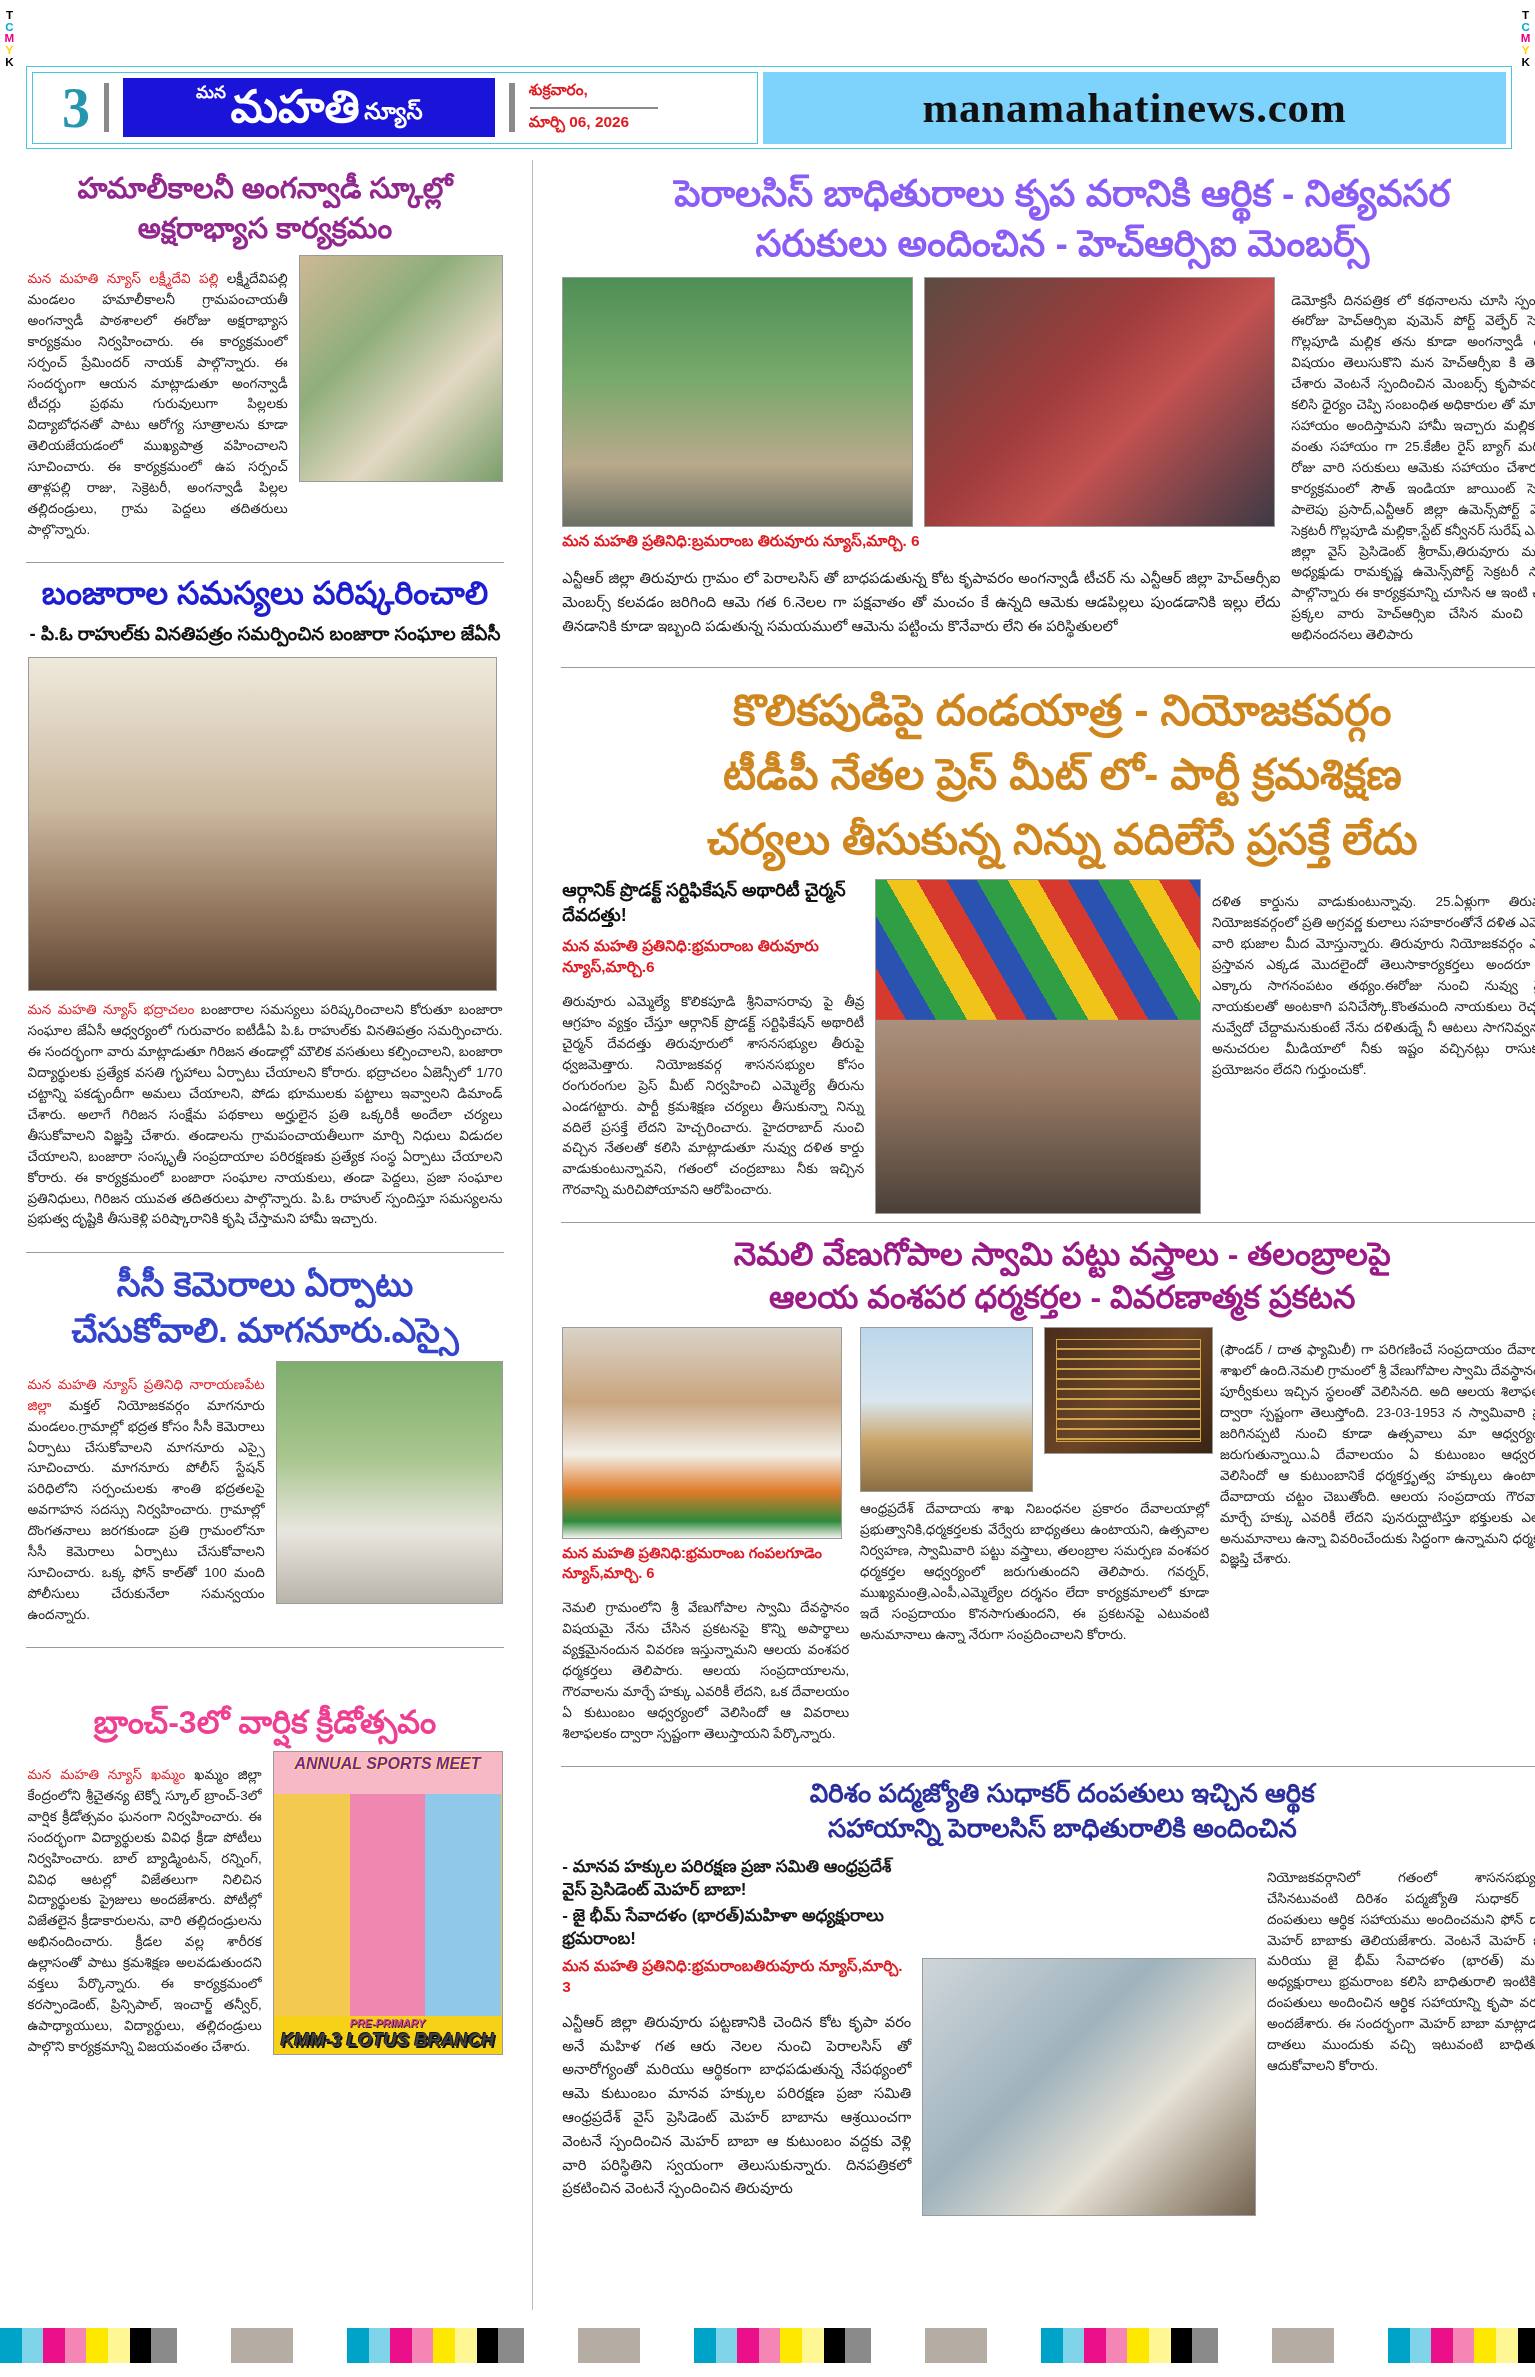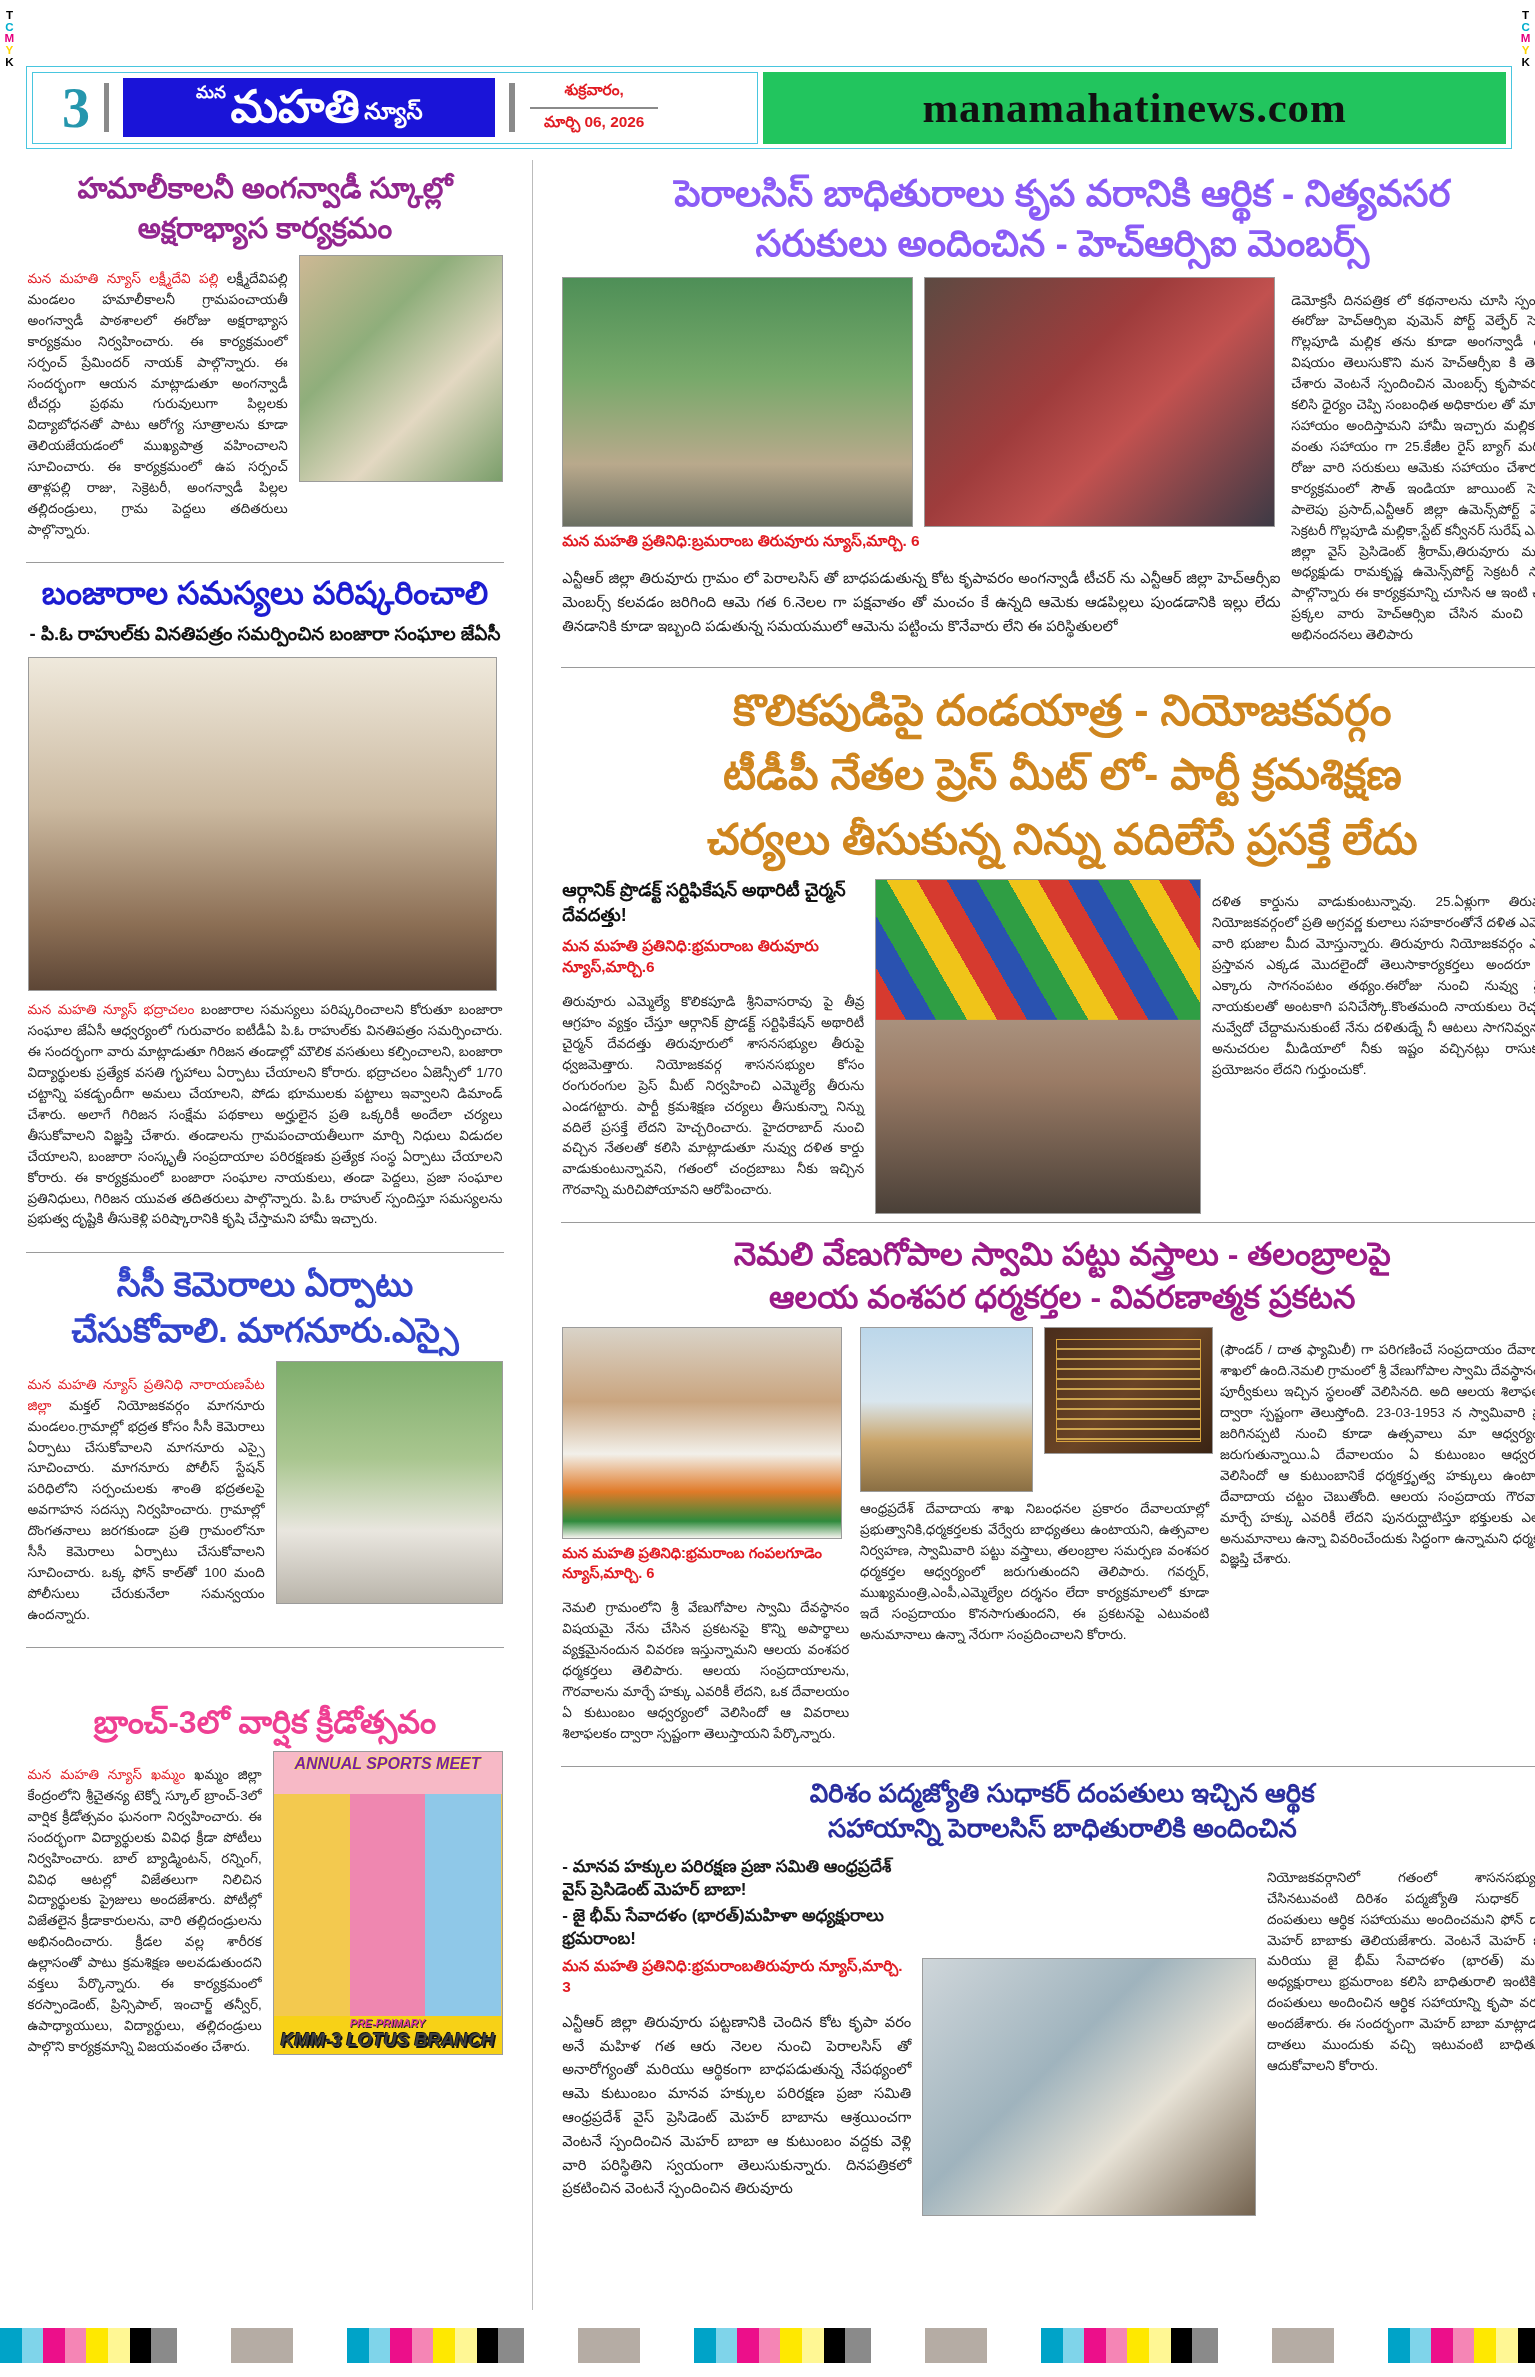--- a/index.html
+++ b/index.html
@@ -15,23 +15,23 @@
 
   
   .mast-strip{margin:66px 23px 6.2px 26px;border:1.5px solid #49c6df;display:flex;align-items:stretch;background:#fff;}
   .mast-left{flex:0 0 709px;border:1.5px solid #49c6df;margin:4.6px;display:flex;align-items:center;gap:14px;padding:3.1px 7.7px;}
   .pageno{font-family:"Liberation Serif",serif;font-size:56px;color:#2596ad;font-weight:bold;padding-left:21.6px;}
   .vbar{width:5.4px;height:49px;background:#8a8a8a;}
   .logo-box{background:#1a14d8;color:#fff;padding:4.6px 20px 7.7px 20px;display:flex;align-items:flex-end;gap:4.6px;min-width:332px;justify-content:center;}
   .logo-top{font-size:17px;font-weight:bold;align-self:flex-start;margin-bottom:-3.1px;}
   .logo-main{font-size:45px;font-weight:bold;line-height:1.05;}
   .logo-sub{font-size:23px;font-weight:bold;}
-  .date-block{color:#e11b22;font-weight:bold;font-size:15.4px;text-align:center;min-width:131px;}
+  .date-block{color:#e11b22;font-weight:bold;font-size:15.4px;min-width:131px;}
   .date-block .rule{height:2.3px;background:#8a8a8a;margin:4.6px 1.5px;}
-  .mast-right{flex:1;background:#22c55e;margin:4.6px 4.6px 4.6px 0;display:flex;align-items:center;justify-content:center;}
+  .mast-right{flex:1;background:#7dd3fc;margin:4.6px 4.6px 4.6px 0;display:flex;align-items:center;justify-content:center;}
   .site{font-family:"Liberation Serif",serif;font-size:43px;font-weight:bold;color:#111;letter-spacing:0.8px;}
 
   
   main{display:grid;grid-template-columns:478px 0.8px 1003px;gap:0 28px;padding:4.6px 21.6px 7.7px 26px;flex:1;}
   .vdivider{background:#bbb;width:0.8px;}
   .colL{display:flex;flex-direction:column;}
   .colR{display:flex;flex-direction:column;}
 
   article{padding:6.2px 1.5px 7.7px 1.5px;}
   .rule-top{border-top:0.8px solid #9a9a9a;}

